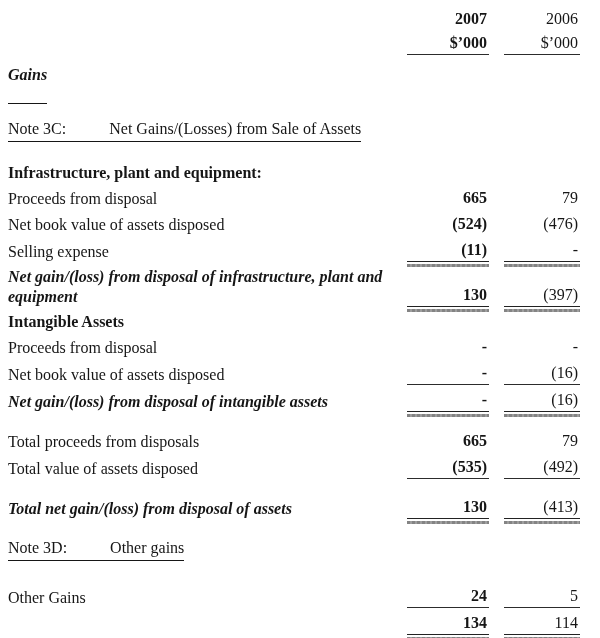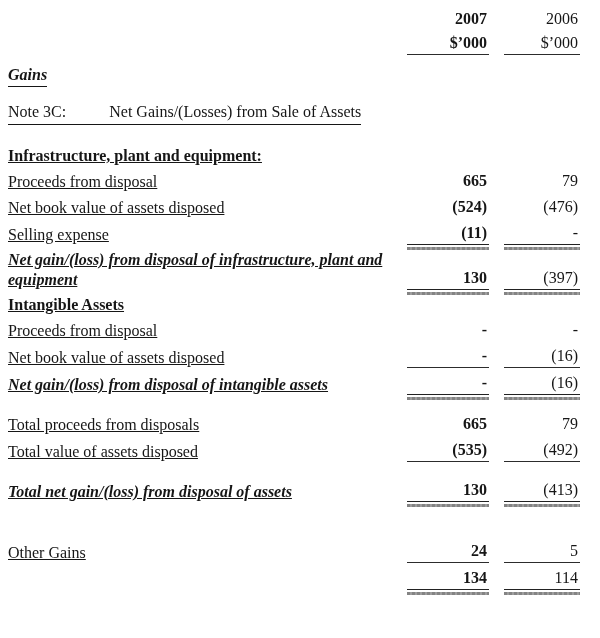--- a/index.html
+++ b/index.html
@@ -9,36 +9,36 @@
     font-family:"Liberation Serif","DejaVu Serif",serif;
     font-size:16px;line-height:20px;
     padding:6px 8px 0 8px;overflow:hidden;
   }
   table.fin{width:100%;border-collapse:separate;border-spacing:0;table-layout:fixed;}
   col.c-lbl{width:auto;}
   col.c-a1{width:82px;}
   col.c-gap{width:15px;}
   col.c-a2{width:76px;}
   td{padding:3px 0 2px 0;vertical-align:bottom;}
-  td.lbl{white-space:pre-line;padding-right:6px;text-decoration:underline;}
+  td.lbl{white-space:pre-line;padding-right:6px;}
   td.lbl.b{font-weight:bold;}
   td.lbl.bi{font-weight:bold;font-style:italic;}
   td.amt{text-align:right;}
   .box{display:block;width:100%;box-sizing:border-box;text-align:right;padding:0 2px 1px 0;position:relative;}
   .box.b{font-weight:bold;}
   .box.rule-s{border-bottom:1.6px solid #2c2c2c;}
   .box.rule-d{border-bottom:1.6px solid #222222;}
   .box.rule-d::after{
     content:"";position:absolute;left:0;right:0;bottom:-6px;height:3px;
     background:repeating-linear-gradient(90deg,#848484 0 3px,#9e9e9e 3px 5px);
   }
   tr.spacer td{padding:0;}
   .h-gains{
     display:inline-block;font-weight:bold;font-style:italic;
-    border-bottom:1.6px solid #161616;padding-bottom:1px;
+    border-bottom:1.6px solid #161616;padding-bottom:18px;
   }
   .note{display:inline-block;border-bottom:1.4px solid #161616;padding-bottom:2px;}
   .note .notetitle{margin-left:43px;}
   .yrcell{padding-bottom:0;}
 </style>
 </head>
 <body>
 
 <div class="page">
   <table class="fin">
@@ -204,20 +204,25 @@
           <td></td>
           <td class="amt">
             <span class="box rule-d">(413)</span>
           </td>
         </tr>
       </tbody>
     <tbody>
       <tr class="spacer">
           <td colspan="4" style="height:14px;"></td>
         </tr>
+      <tr>
+        <td colspan="4">
+          <span class="note"><span>Note 3D:</span><span class="notetitle">Other gains</span></span>
+        </td>
+      </tr>
       <tr class="spacer">
           <td colspan="4" style="height:20px;"></td>
         </tr>
     </tbody>
     <tbody id="rows-other">
         <tr>
           <td class="lbl">Other Gains</td>
           <td class="amt">
             <span class="box b rule-s">24</span>
           </td>

